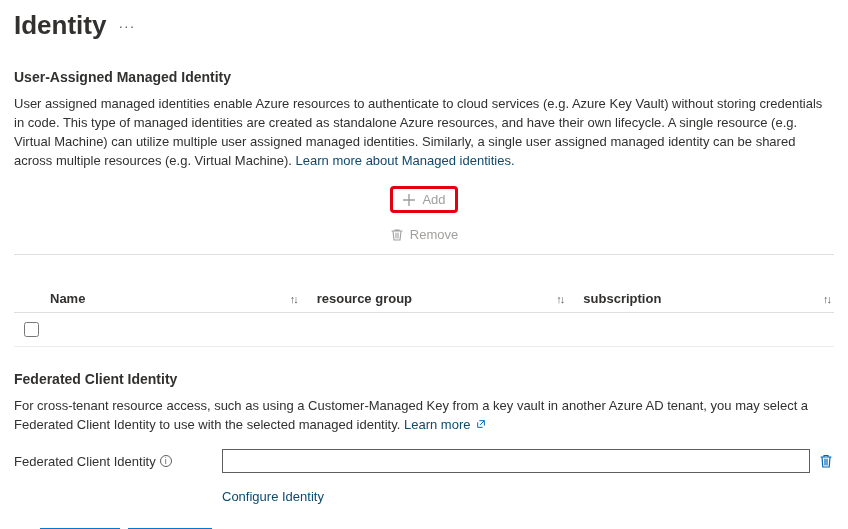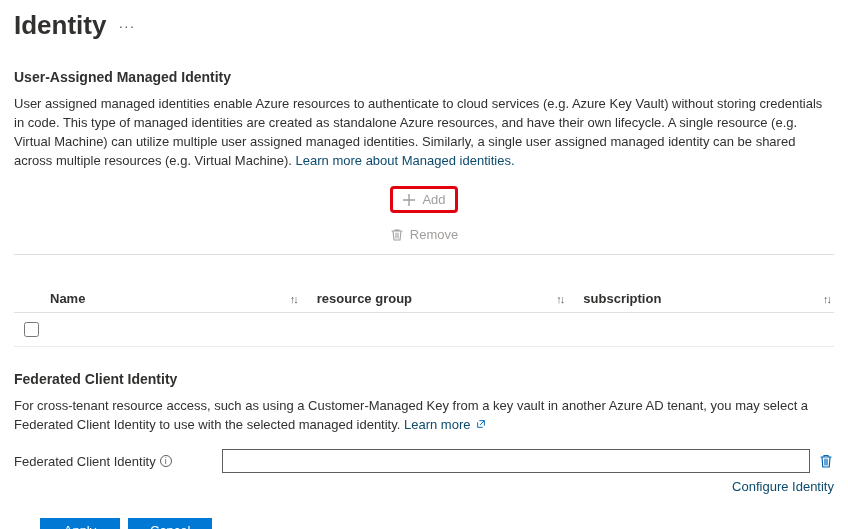--- a/index.html
+++ b/index.html
@@ -31,21 +31,21 @@
   .col-rg { flex: 1; display: flex; align-items: center; justify-content: space-between; padding-right: 20px; }
   .col-sub { flex: 1; display: flex; align-items: center; justify-content: space-between; padding-right: 4px; }
   .col-label { font-weight: 600; }
   .sort-arrows { color: #605e5c; font-size: 11px; cursor: pointer; letter-spacing: -2px; }
   input[type=checkbox] { width: 15px; height: 15px; cursor: pointer; }
   .field-row { display: flex; align-items: center; gap: 8px; margin-top: 10px; }
   .field-label-wrap { display: flex; align-items: center; gap: 4px; width: 200px; flex-shrink: 0; }
   .info-icon { width: 12px; height: 12px; border: 1px solid #605e5c; border-radius: 50%; font-size: 9px; line-height: 11px; text-align: center; color: #605e5c; cursor: pointer; flex-shrink: 0; }
   .text-input { flex: 1; height: 24px; border: 1px solid #605e5c; padding: 2px 6px; font-family: inherit; font-size: 13px; }
   .delete-icon { width: 16px; height: 16px; cursor: pointer; color: #0067b8; flex-shrink: 0; }
-  .sub-link-row { margin-left: 208px; margin-top: 6px; text-align: right; }
+  .sub-link-row { margin-left: 208px; margin-top: 16px; }
   .button-row { display: flex; gap: 8px; margin-top: 24px; margin-left: 26px; }
   .primary-btn { background: #0078d4; color: #fff; border: none; padding: 5px 22px; font-family: inherit; font-size: 13px; cursor: pointer; min-width: 80px; }
 </style>
 </head>
 <body>
 
 <div class="page-title-row">
   <h1 class="page-title">Identity</h1>
   <span class="more-dots">···</span>
 </div>

